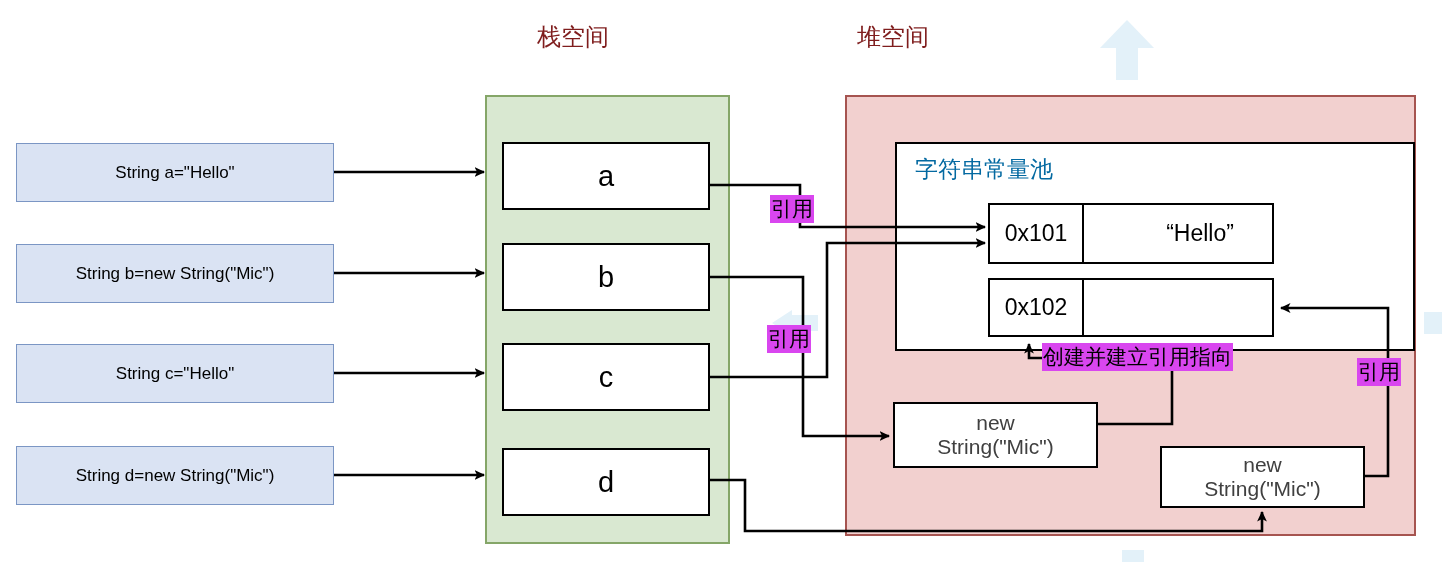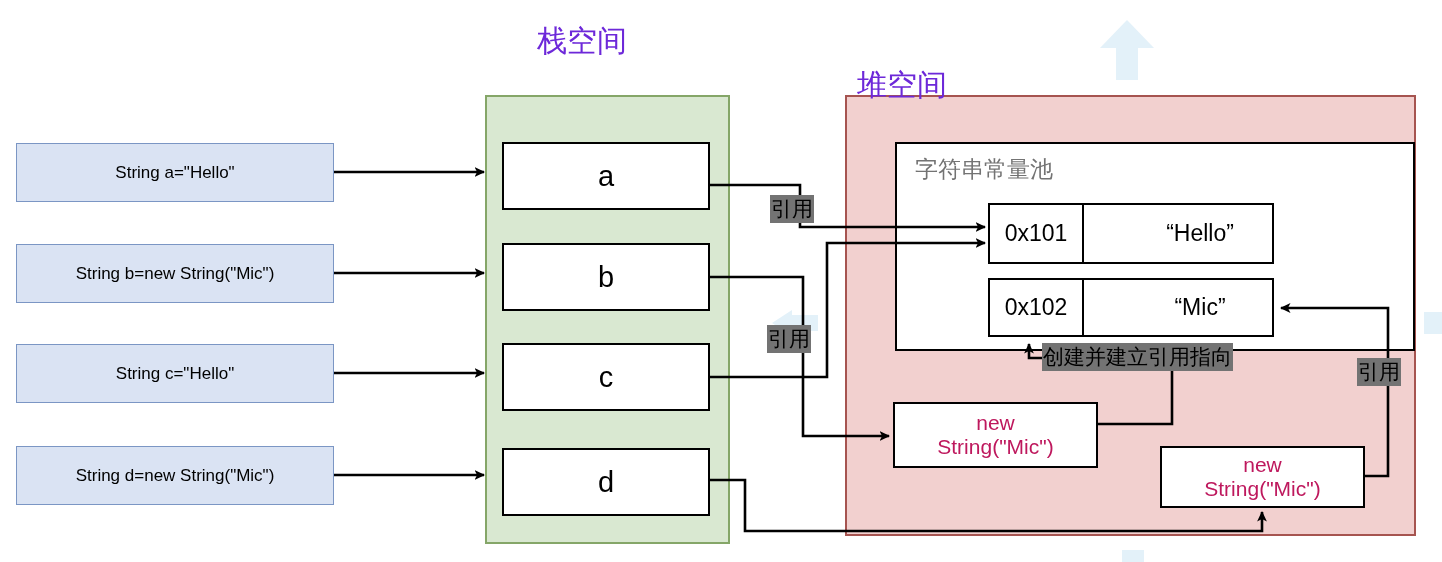--- a/index.html
+++ b/index.html
@@ -1,47 +1,47 @@
 <!DOCTYPE html>
 <html><head>
 <meta charset="utf-8">
 <style>
   html,body{margin:0;padding:0;background:#ffffff;}
   body{font-family:"Liberation Sans","DejaVu Sans",sans-serif;}
   #stage{position:relative;width:1442px;height:562px;background:#ffffff;overflow:hidden;}
   #svg-layer{position:absolute;left:0;top:0;width:1442px;height:562px;}
 
-  .hdr{position:absolute;font-size:30px;color:#6d28d9;white-space:nowrap;}
+  .hdr{position:absolute;font-size:24px;color:#7f1d1d;white-space:nowrap;}
 
   .decl{position:absolute;background:#dae3f3;border:1.6px solid #7b96c4;
         display:flex;align-items:center;justify-content:center;
         font-size:17px;color:#000;box-sizing:border-box;}
 
   .region{position:absolute;box-sizing:border-box;}
   #stack-region{background:#d9e8d1;border:2px solid #85a668;}
   #heap-region{background:#f2d0cf;border:2px solid #a65450;}
 
   .slot{position:absolute;background:#ffffff;border:2.6px solid #000;
         display:flex;align-items:center;justify-content:center;
         font-size:29px;color:#000;box-sizing:border-box;}
 
   #pool-box{position:absolute;background:#ffffff;border:2.6px solid #000;box-sizing:border-box;}
-  #pool-title{position:absolute;font-size:23px;color:#737373;white-space:nowrap;}
+  #pool-title{position:absolute;font-size:23px;color:#0369a1;white-space:nowrap;}
 
   .pool-row{position:absolute;border:2.6px solid #000;background:#fff;
             display:flex;box-sizing:border-box;}
   .pool-row .addr{width:92px;border-right:2.6px solid #000;
             display:flex;align-items:center;justify-content:center;font-size:23px;}
   .pool-row .val{flex:1;display:flex;align-items:center;justify-content:center;font-size:23px;margin-left:44px;}
 
   .obj{position:absolute;background:#ffffff;border:2.6px solid #000;
        display:flex;align-items:center;justify-content:center;text-align:center;
-       font-size:21px;line-height:1.12;color:#be185d;box-sizing:border-box;}
+       font-size:21px;line-height:1.12;color:#404040;box-sizing:border-box;}
 
-  .edge-label{position:absolute;background:#737373;font-size:21px;color:#000;
+  .edge-label{position:absolute;background:#d946ef;font-size:21px;color:#000;
        white-space:nowrap;padding:0 1px;}
 
   .wm{position:absolute;background:#e3f1f9;}
 </style>
 </head>
 <body>
 
 <div id="stage">
 
   <div class="wm" style="left:1116px;top:34px;width:22px;height:46px;"></div>
@@ -52,21 +52,21 @@
   <div class="wm" style="left:1122px;top:550px;width:22px;height:18px;"></div>
   <div class="wm" style="left:790px;top:315px;width:28px;height:16px;"></div>
   <div class="wm" style="left:772px;top:310px;width:0;height:0;background:transparent;
               border-top:13px solid transparent;border-bottom:13px solid transparent;
               border-right:20px solid #e3f1f9;"></div>
 
   <div class="region" id="stack-region" style="left:485px;top:95px;width:245px;height:449px;"></div>
   <div class="region" id="heap-region" style="left:845px;top:95px;width:571px;height:441px;"></div>
 
   <div class="hdr" style="left:537px;top:21px;">栈空间</div>
-  <div class="hdr" style="left:857px;top:21px;margin-top:44px;">堆空间</div>
+  <div class="hdr" style="left:857px;top:21px;">堆空间</div>
 
   <div class="decl" style="left:16px;top:143px;width:318px;height:59px;">
     <span>String  a="Hello"</span>
   </div>
   <div class="decl" style="left:16px;top:244px;width:318px;height:59px;">
     <span>String  b=new String("Mic")</span>
   </div>
   <div class="decl" style="left:16px;top:344px;width:318px;height:59px;">
     <span>String  c="Hello"</span>
   </div>
@@ -89,21 +89,20 @@
 
   <div id="pool-box" style="left:895px;top:142px;width:520px;height:209px;"></div>
   <div id="pool-title" style="left:915px;top:154px;">字符串常量池</div>
 
   <div class="pool-row" style="left:988px;top:203px;width:286px;height:61px;justify-content:center;">
     <div class="addr">0x101</div>
     <div class="val">“Hello”</div>
   </div>
   <div class="pool-row" style="left:988px;top:278px;width:286px;height:59px;">
     <div class="addr">0x102</div>
-    <div class="val">“Mic”</div>
   </div>
 
   <div class="obj" style="left:893px;top:402px;width:205px;height:66px;">
     <div>
       <div>new</div>
       <div>String("Mic")</div>
     </div>
   </div>
   <div class="obj" style="left:1160px;top:446px;width:205px;height:62px;">
     <div>

